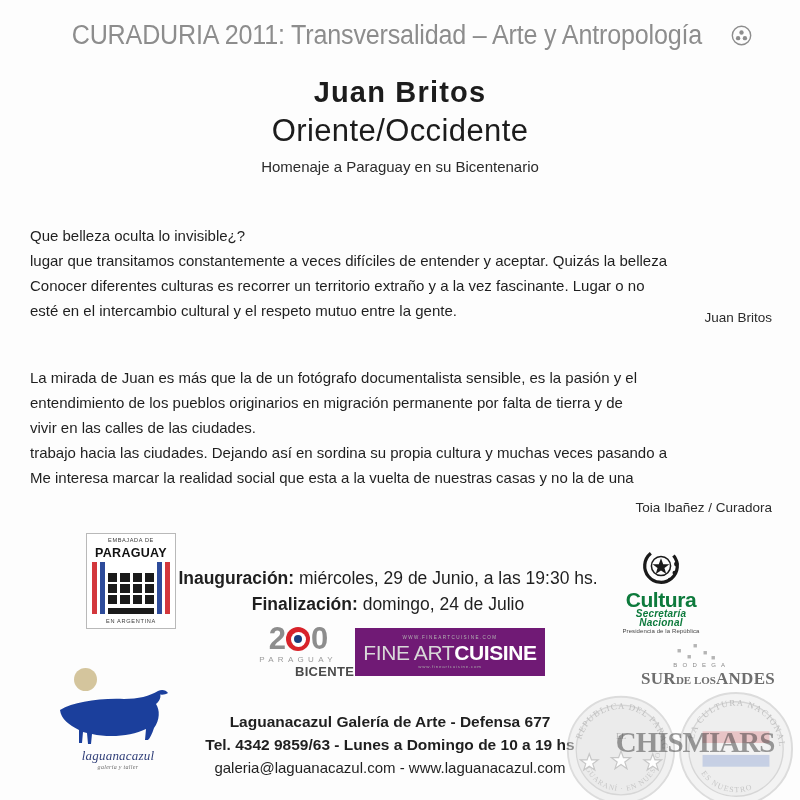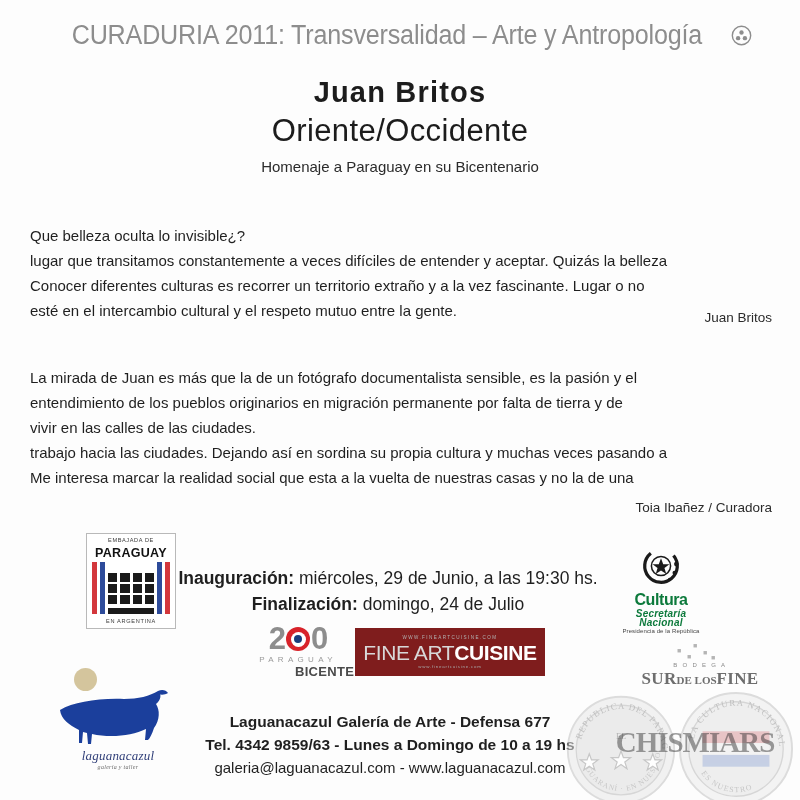--- a/index.html
+++ b/index.html
@@ -187,21 +187,21 @@
     height: 82px;
     text-align: center;
   }
   .cult-seal {
     width: 46px;
     height: 46px;
     margin: 0 auto 1px auto;
     display: block;
   }
   .cult-word {
-    font-size: 16px;
+    font-size: 21px;
     font-weight: bold;
     letter-spacing: -0.4px;
     color: #0d7a3c;
     line-height: 19px;
   }
   .cult-sub1 {
     font-size: 10px;
     font-weight: bold;
     color: #0d7a3c;
     letter-spacing: 0.2px;
@@ -275,21 +275,21 @@
     line-height: 14px;
     margin-left: 48px;
   }
 
   
   #logo-fineart {
     left: 355px;
     top: 628px;
     width: 190px;
     height: 48px;
-    background: #7f1d1d;
+    background: #701a75;
     display: flex;
     flex-direction: column;
     align-items: center;
     justify-content: center;
   }
   .fac-micro-top {
     font-size: 4.6px;
     letter-spacing: 1.4px;
     color: #b3b3b3;
     line-height: 6px;
@@ -542,21 +542,21 @@
 
   <div class="logo" id="logo-andes">
     <div class="andes-stars">
       <span class="andes-star" style="left:52px;top:1px;">■</span>
       <span class="andes-star" style="left:36px;top:6px;">■</span>
       <span class="andes-star" style="left:62px;top:8px;">■</span>
       <span class="andes-star" style="left:46px;top:12px;">■</span>
       <span class="andes-star" style="left:70px;top:13px;">■</span>
     </div>
     <div class="andes-bodega">B O D E G A</div>
-    <div class="andes-name"><span>SUR</span><small>DE LOS</small><span>FINE</span></div>
+    <div class="andes-name"><span>SUR</span><small>DE LOS</small><span>ANDES</span></div>
   </div>
 
   <div class="logo" id="logo-laguana">
     <div class="lag-moon"></div>
     <svg class="lag-cow" width="128" height="60" viewBox="0 0 128 60">
       <path d="M6 22 C20 14, 44 10, 70 11 C84 11, 96 8, 104 3 C108 6, 107 12, 102 16 C106 22, 106 32, 100 40 C98 46, 96 50, 94 52 L91 52 L92 41 C78 48, 56 50, 38 46 L37 56 L34 56 L33 45 L29 44 L28 55 L25 55 L25 42 C15 37, 7 31, 6 22 Z" fill="#1b3f9c"></path>
       <path d="M104 3 C108 1, 112 2, 114 5 C111 7, 107 7, 104 6 Z" fill="#1b3f9c"></path>
     </svg>
     <div class="lag-word">laguanacazul</div>
     <div class="lag-tag">galería y taller</div>

